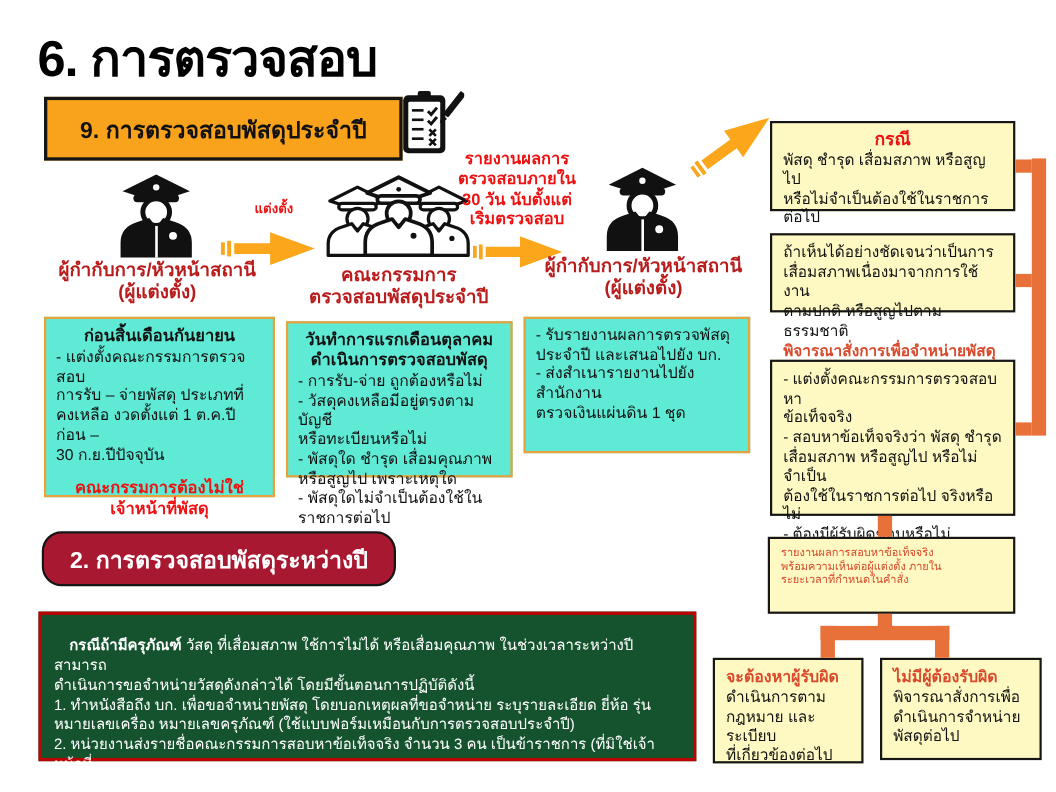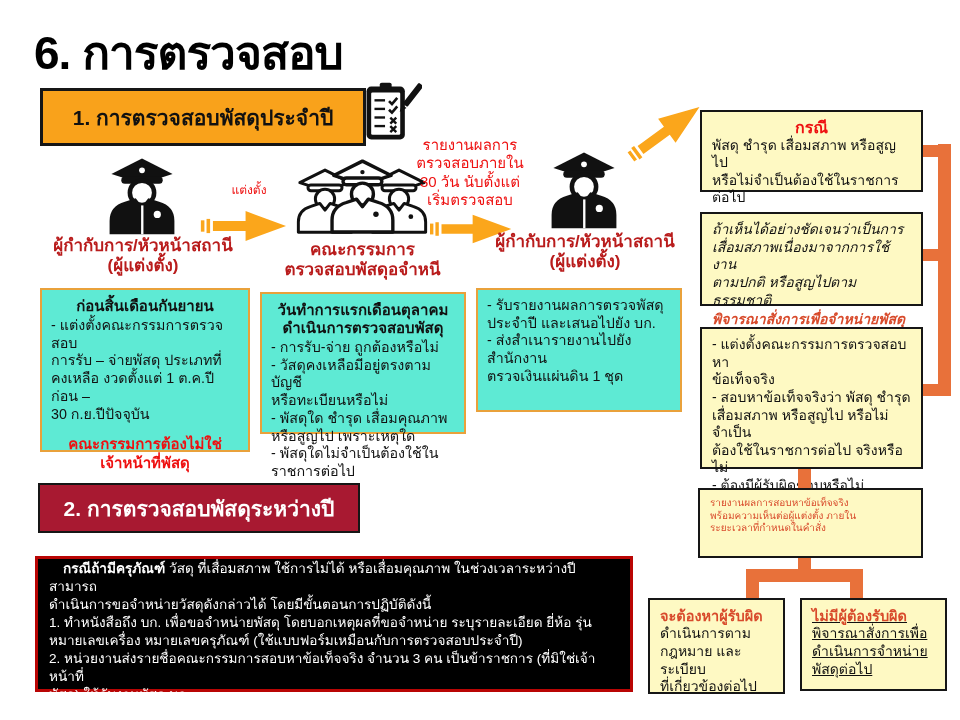--- a/index.html
+++ b/index.html
@@ -18,38 +18,38 @@
   .ybox{background:#5eead4;border:2px solid #E9A13B;padding:7px 9px;font-size:14.3px;line-height:1.24;box-sizing:border-box;}
   .ybox .bt{font-weight:800;text-align:center;font-size:15px;line-height:1.2;margin-bottom:2px;}
   .ybox .note{color:#EE1111;font-weight:800;text-align:center;margin-top:12px;font-size:15px;}
 
   .gbox{background:#fef9c3;border:2px solid #161616;padding:7px 10px;font-size:14px;line-height:1.26;box-sizing:border-box;}
   .gbox .gt{color:#EE1111;font-weight:800;text-align:center;font-size:16px;line-height:1.1;}
   .gbox .rnote{color:#D84A2B;font-weight:800;margin-top:2px;}
   .gbox .rt{color:#D84A2B;}
   .gbox .small-t{color:#D84A2B;font-weight:800;font-size:14.5px;}
 
-  .red-big{background:#000000;border:3px solid #B90504;color:#fff;padding:1px 11px;font-size:13.6px;line-height:1.32;box-sizing:border-box;}
+  .red-big{background:#14532d;border:3px solid #B90504;color:#fff;padding:19px 11px;font-size:13.6px;line-height:1.32;box-sizing:border-box;}
   .red-big .lead{font-weight:800;}
   .red-big p{margin:0;text-indent:14px;}
 
   .actor-label{font-weight:700;font-size:17px;text-align:center;line-height:1.18;color:#b91c1c;}
-  .red-label{color:#EE1111;font-weight:400;text-align:center;}
+  .red-label{color:#EE1111;font-weight:700;text-align:center;}
 
   .conn{background:#E8713A;}
 </style>
 </head>
 <body>
 
 <div class="slide">
 
   <div class="abs page-title" style="left:34px;top:16px;">6. การตรวจสอบ</div>
 
   <div class="abs hdr-orange" style="left:40px;top:88px;width:320px;height:52px;">
-    <span>1. การตรวจสอบพัสดุประจำปี</span>
+    <span>9. การตรวจสอบพัสดุประจำปี</span>
   </div>
 
   <div class="abs" style="left:356px;top:80px;width:66px;height:66px;">
     <svg viewBox="0 0 100 100" width="66" height="66">
       <rect x="16" y="10" width="58" height="80" rx="7" fill="#111"></rect>
       <rect x="23" y="19" width="44" height="64" rx="2" fill="#fff"></rect>
       <rect x="36" y="4" width="18" height="12" rx="3" fill="#111"></rect>
       <rect x="28" y="29" width="16" height="3.6" fill="#111"></rect>
       <rect x="28" y="42" width="16" height="3.6" fill="#111"></rect>
       <rect x="28" y="55" width="16" height="3.6" fill="#111"></rect>
@@ -110,21 +110,21 @@
         <polygon points="16,31 50,14 84,31 50,42"></polygon>
         <rect x="27" y="34" width="46" height="8" rx="4"></rect>
         <circle cx="50" cy="27" r="2.6" fill="#111" stroke="none"></circle>
         <circle cx="50" cy="53" r="13"></circle>
         <path d="M14,98 L14,84 Q14,68 31,63 L43,59 L50,68 L57,59 L69,63 Q86,68 86,84 L86,98 Z"></path>
         <circle cx="66" cy="77" r="3.2" fill="#111" stroke="none"></circle>
       </g>
     </svg>
   </div>
   <div class="abs actor-label pre" style="left:270px;top:240px;width:185px;">คณะกรรมการ
-ตรวจสอบพัสดุอจำหนี</div>
+ตรวจสอบพัสดุประจำปี</div>
 
   <div class="abs red-label pre" style="left:405px;top:136px;width:130px;font-size:15px;line-height:1.22;">รายงานผลการ
 ตรวจสอบภายใน
 30 วัน นับตั้งแต่
 เริ่มตรวจสอบ</div>
   <div class="abs" style="left:430px;top:206px;width:88px;height:46px;">
     <svg viewBox="0 0 130 62" width="88" height="46">
       <rect x="0" y="23" width="5" height="16" fill="#FBA61B"></rect>
       <rect x="8" y="21" width="5" height="20" fill="#FBA61B"></rect>
       <polygon points="17,24 63,24 63,10 120,31 63,52 63,38 17,38" fill="#FBA61B"></polygon>
@@ -177,21 +177,21 @@
 ราชการต่อไป</div>
   </div>
 
   <div class="abs ybox" style="left:476px;top:288px;width:206px;height:124px;">
     <div class="pre">- รับรายงานผลการตรวจพัสดุ
 ประจำปี และเสนอไปยัง บก.
 - ส่งสำเนารายงานไปยังสำนักงาน
 ตรวจเงินแผ่นดิน 1 ชุด</div>
   </div>
 
-  <div class="abs hdr-crimson" style="left:38px;top:483px;width:318px;height:46px;">
+  <div class="abs hdr-crimson" style="left:38px;top:483px;width:318px;height:46px;border-radius:18px;">
     <span>2. การตรวจสอบพัสดุระหว่างปี</span>
   </div>
 
   <div class="abs red-big" style="left:35px;top:556px;width:598px;height:136px;">
     <p>
       <span class="lead">กรณีถ้ามีครุภัณฑ์</span><span class="pre"> วัสดุ ที่เสื่อมสภาพ ใช้การไม่ได้ หรือเสื่อมคุณภาพ ในช่วงเวลาระหว่างปี สามารถ
 ดำเนินการขอจำหน่ายวัสดุดังกล่าวได้ โดยมีขั้นตอนการปฏิบัติดังนี้</span>
     </p>
     <div class="pre">1. ทำหนังสือถึง บก. เพื่อขอจำหน่ายพัสดุ โดยบอกเหตุผลที่ขอจำหน่าย  ระบุรายละเอียด ยี่ห้อ รุ่น
 หมายเลขเครื่อง หมายเลขครุภัณฑ์ (ใช้แบบฟอร์มเหมือนกับการตรวจสอบประจำปี)
@@ -200,21 +200,21 @@
 3. เมื่อแต่งตั้งคณะกรรมการสอบหาข้อเท็จจริงแล้ว ให้คณะกรรมการรายงานผลการสอบหาข้อเท็จจริง
 ให้หัวหน้าส่วนราชการ เพื่ออนุมัติให้ดำเนินการตามระเบียบพัสดุ</div>
   </div>
 
   <div class="abs gbox" style="left:700px;top:110px;width:223px;height:82px;">
     <div class="gt">กรณี</div>
     <div class="pre">พัสดุ ชำรุด เสื่อมสภาพ หรือสูญไป
 หรือไม่จำเป็นต้องใช้ในราชการต่อไป</div>
   </div>
 
-  <div class="abs gbox" style="left:700px;top:212px;width:223px;height:94px;font-style:italic;">
+  <div class="abs gbox" style="left:700px;top:212px;width:223px;height:72px;">
     <div class="pre">ถ้าเห็นได้อย่างชัดเจนว่าเป็นการ
 เสื่อมสภาพเนื่องมาจากการใช้งาน
 ตามปกติ หรือสูญไปตามธรรมชาติ</div>
     <div class="rnote">พิจารณาสั่งการเพื่อจำหน่ายพัสดุ</div>
   </div>
 
   <div class="abs gbox" style="left:700px;top:327px;width:223px;height:142px;">
     <div class="pre">- แต่งตั้งคณะกรรมการตรวจสอบหา
 ข้อเท็จจริง
 - สอบหาข้อเท็จจริงว่า พัสดุ ชำรุด
@@ -229,21 +229,21 @@
 ระยะเวลาที่กำหนดในคำสั่ง</div>
   </div>
 
   <div class="abs gbox" style="left:648px;top:598px;width:137px;height:96px;">
     <div class="small-t">จะต้องหาผู้รับผิด</div>
     <div class="pre">ดำเนินการตาม
 กฎหมาย และระเบียบ
 ที่เกี่ยวข้องต่อไป</div>
   </div>
 
-  <div class="abs gbox" style="left:800px;top:598px;width:147px;height:93px;text-decoration:underline;">
+  <div class="abs gbox" style="left:800px;top:598px;width:147px;height:93px;">
     <div class="small-t">ไม่มีผู้ต้องรับผิด</div>
     <div class="pre">พิจารณาสั่งการเพื่อ
 ดำเนินการจำหน่าย
 พัสดุต่อไป</div>
   </div>
 
   <div class="abs conn" style="left:938px;top:144px;width:13px;height:252px;"></div>
   <div class="abs conn" style="left:923px;top:145px;width:15px;height:12px;"></div>
   <div class="abs conn" style="left:923px;top:249px;width:15px;height:12px;"></div>
   <div class="abs conn" style="left:923px;top:384px;width:15px;height:12px;"></div>

